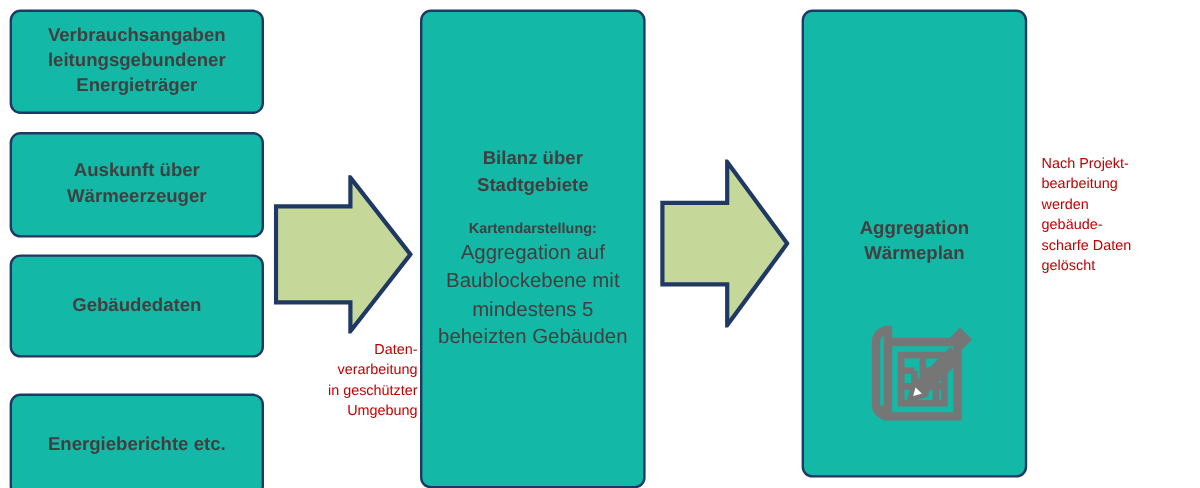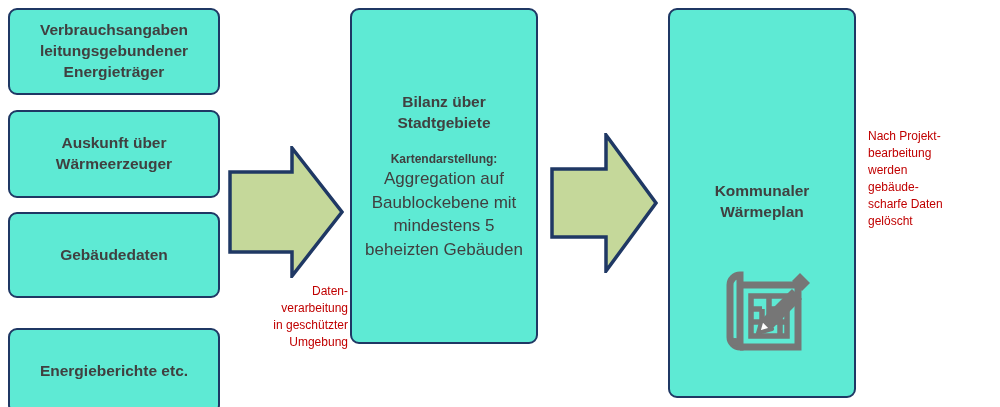--- a/index.html
+++ b/index.html
@@ -17,21 +17,21 @@
   #diagram {
     position: relative;
     width: 1000px;
     height: 407px;
   }
 
   
   .pbox {
     position: absolute;
     box-sizing: border-box;
-    background: #5eead4;
+    background: #14b8a6;
     border: 2px solid #1f3864;
     border-radius: 9px;
     display: flex;
     align-items: center;
     justify-content: center;
     text-align: center;
     color: #404040;
   }
   .pbox-inner {
     width: 100%;
@@ -51,21 +51,21 @@
   #src-1 { top: 8px;   height: 87px; }
   #src-2 { top: 110px; height: 88px; }
   #src-3 { top: 212px; height: 86px; }
   #src-4 { top: 328px; height: 86px; }
 
   
   #center-box {
     left: 350px;
     top: 8px;
     width: 188px;
-    height: 336px;
+    height: 399px;
   }
   #center-box .pbox-inner {
     padding: 0 6px;
   }
   .center-title {
     font-size: 15.5px;
     font-weight: bold;
     line-height: 1.38;
     color: #404040;
     white-space: pre-line;
@@ -205,21 +205,21 @@
   </div>
 
   <div class="arrow" id="arrow-2">
     <svg width="108" height="140" viewBox="0 0 108 140" xmlns="http://www.w3.org/2000/svg">
       <polygon points="2,36 56,36 56,2 106,70 56,138 56,104 2,104" fill="#c5d89a" stroke="#1f3864" stroke-width="3.5" stroke-linejoin="miter"></polygon>
     </svg>
   </div>
 
   <div class="pbox" id="right-box">
     <div class="pbox-inner">
-      <div class="right-label">Kommunaler
+      <div class="right-label">Aggregation
 Wärmeplan</div>
       <div class="blueprint-wrap">
         <svg width="96" height="96" viewBox="0 0 96 96" xmlns="http://www.w3.org/2000/svg">
 
           <path d="M16 22 A10 10 0 0 1 26 12 L26 84 A10 10 0 0 1 16 74 Z" fill="none" stroke="#767676" stroke-width="7"></path>
           <circle cx="21" cy="79" r="4" fill="#767676"></circle>
 
           <path d="M26 22 L84 22 L84 84 L26 84" fill="none" stroke="#767676" stroke-width="7"></path>
 
           <g fill="none" stroke="#767676" stroke-width="5.5">

